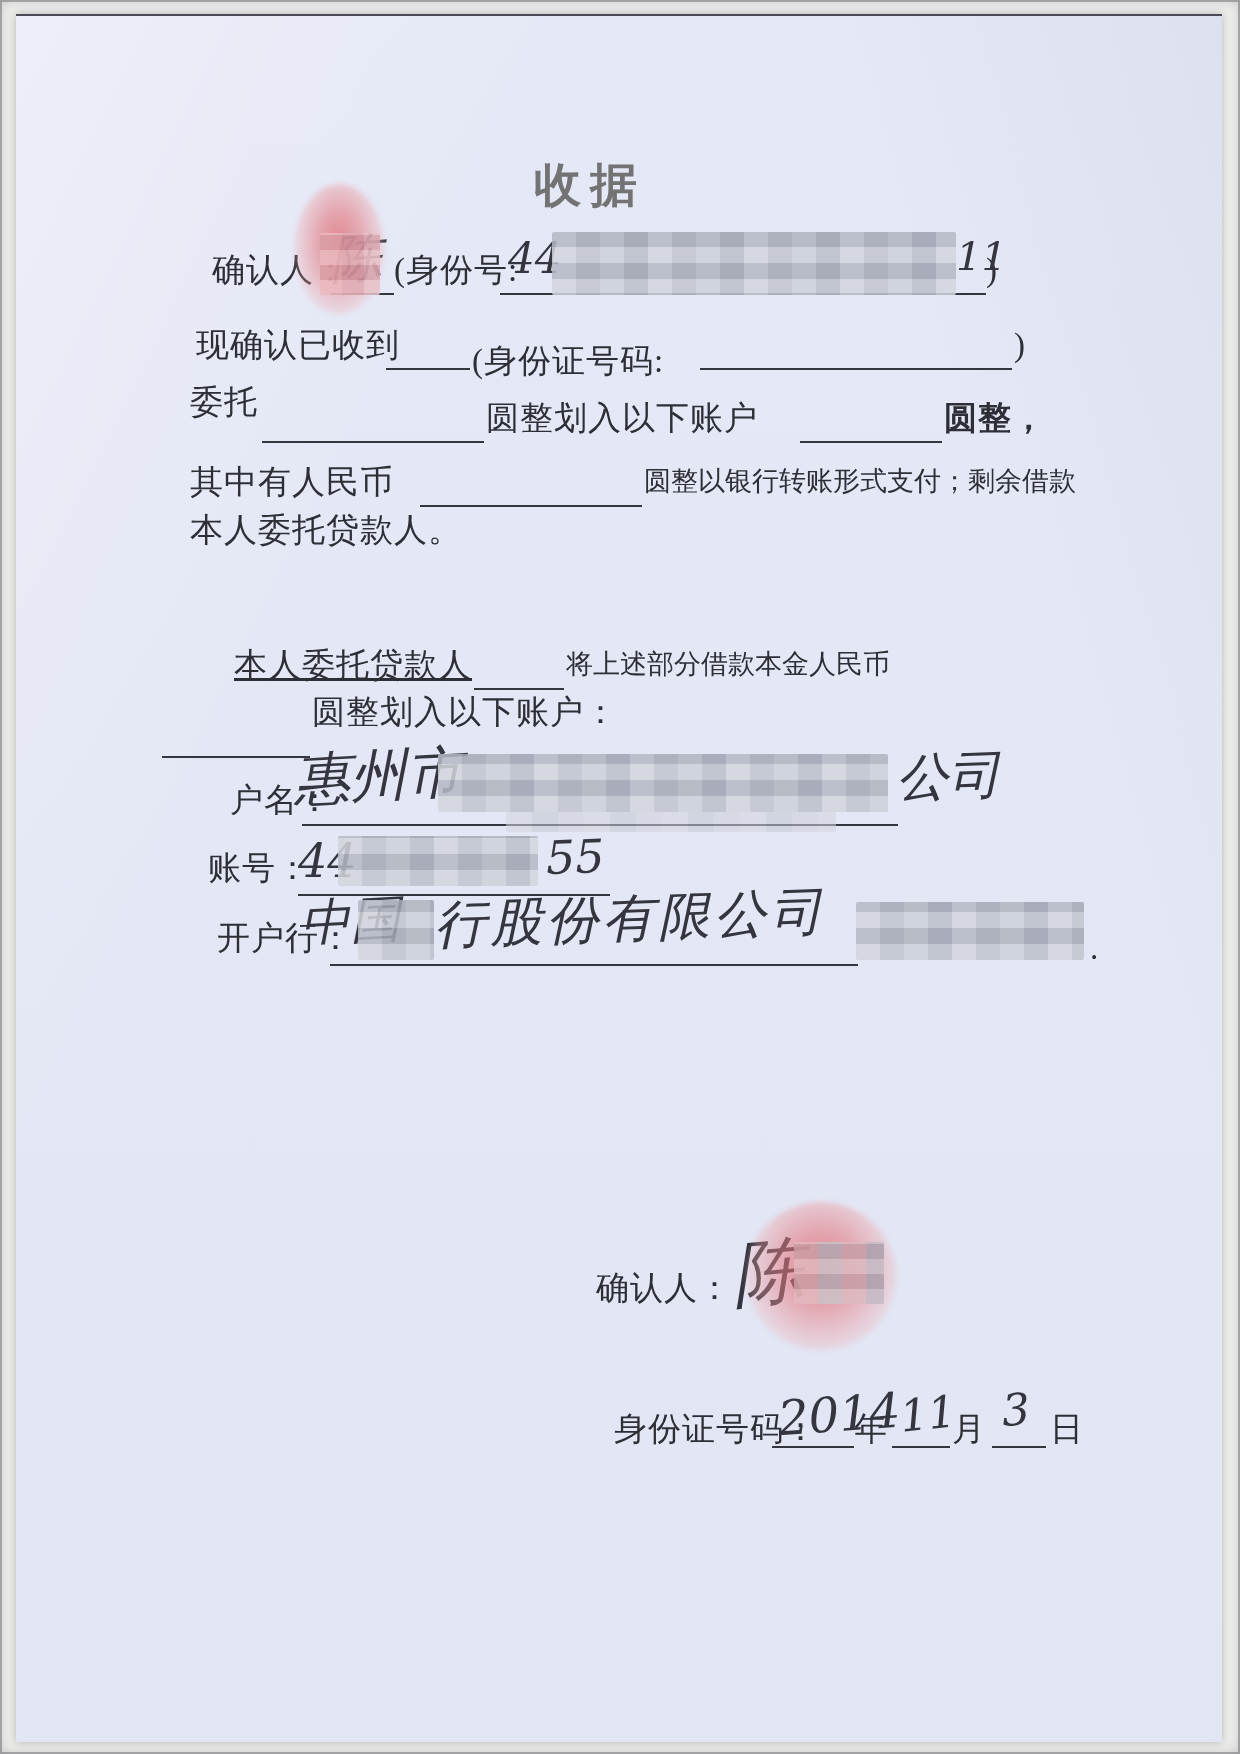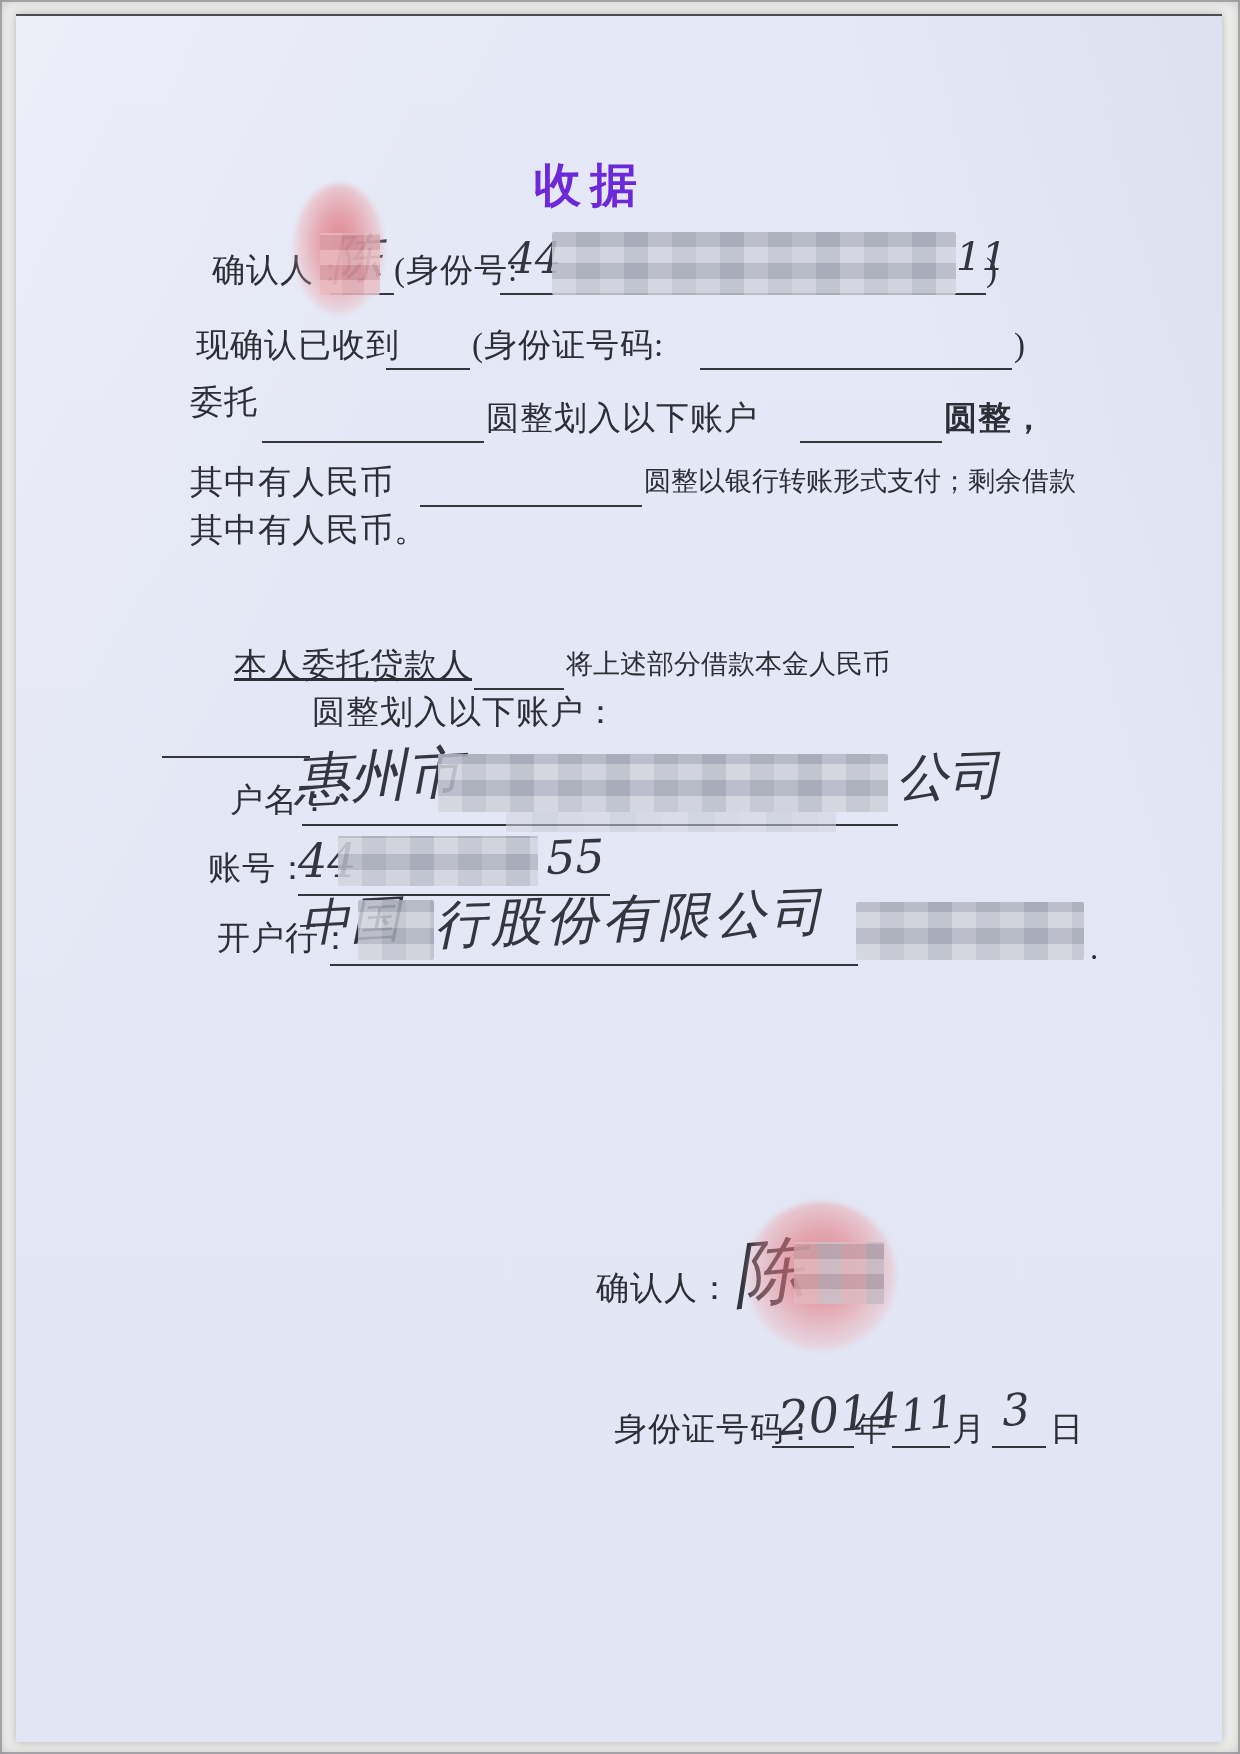--- a/index.html
+++ b/index.html
@@ -23,21 +23,21 @@
     border-top:2px solid #4a4b55;
     box-shadow:0 0 8px rgba(40,40,50,.30);
   }
   .t{
     position:absolute;white-space:nowrap;
     font-family:"Liberation Serif","DejaVu Serif",serif;
     font-size:33px;color:#2d2e36;letter-spacing:1px;line-height:1.15;
   }
   .t-sm{font-size:27px;letter-spacing:0;}
   .title{
-    font-size:47px;font-weight:bold;letter-spacing:9px;color:#6d28d9;
+    font-size:47px;font-weight:bold;letter-spacing:9px;color:#737373;
   }
   .ul{position:absolute;height:0;border-bottom:2px solid #34353d;}
   .hw{
     position:absolute;white-space:nowrap;
     font-family:"DejaVu Serif","Liberation Serif",serif;
     font-style:italic;color:#34353f;line-height:1;
   }
   .mosaic{
     position:absolute;opacity:.85;border-radius:2px;
     background-image:
@@ -87,35 +87,35 @@
 <div class="mosaic pink z3" style="left:320px;top:233px;width:60px;height:62px;"></div>
 <div class="t" style="left:394px;top:252px;">(身份号:</div>
 <div class="ul" style="left:500px;top:293px;width:486px;"></div>
 <div class="hw z1" style="left:508px;top:238px;font-size:42px;">44</div>
 <div class="mosaic z3" style="left:552px;top:232px;width:404px;height:63px;"></div>
 <div class="hw z1" style="left:956px;top:236px;font-size:40px;">11</div>
 <div class="t" style="left:986px;top:252px;">)</div>
 
 <div class="t" style="left:196px;top:327px;">现确认已收到</div>
 <div class="ul" style="left:386px;top:368px;width:84px;"></div>
-<div class="t" style="left:472px;top:327px;">(身份证号码:</div>
+<div class="t" style="left:472px;top:343px;">(身份证号码:</div>
 <div class="ul" style="left:700px;top:368px;width:312px;"></div>
 <div class="t" style="left:1014px;top:327px;">)</div>
 
 <div class="t" style="left:190px;top:384px;">委托</div>
 <div class="ul" style="left:262px;top:441px;width:222px;"></div>
 <div class="t" style="left:486px;top:400px;">圆整划入以下账户</div>
 <div class="ul" style="left:800px;top:441px;width:142px;"></div>
 <div class="t" style="left:944px;top:400px;font-weight:bold;">圆整，</div>
 
 <div class="t" style="left:190px;top:464px;">其中有人民币</div>
 <div class="ul" style="left:420px;top:505px;width:222px;"></div>
 <div class="t t-sm" style="left:644px;top:466px;">圆整以银行转账形式支付；剩余借款</div>
 
-<div class="t" style="left:190px;top:512px;">其中有人民币。</div>
+<div class="t" style="left:190px;top:512px;">本人委托贷款人。</div>
 
 <div class="t" style="left:234px;top:647px;text-decoration:underline;">本人委托贷款人</div>
 <div class="ul" style="left:474px;top:688px;width:90px;"></div>
 <div class="t t-sm" style="left:566px;top:649px;">将上述部分借款本金人民币</div>
 
 <div class="ul" style="left:162px;top:756px;width:148px;"></div>
 <div class="t" style="left:312px;top:694px;">圆整划入以下账户：</div>
 
 <div class="t" style="left:230px;top:782px;">户名：</div>
 <div class="ul" style="left:302px;top:824px;width:596px;"></div>

